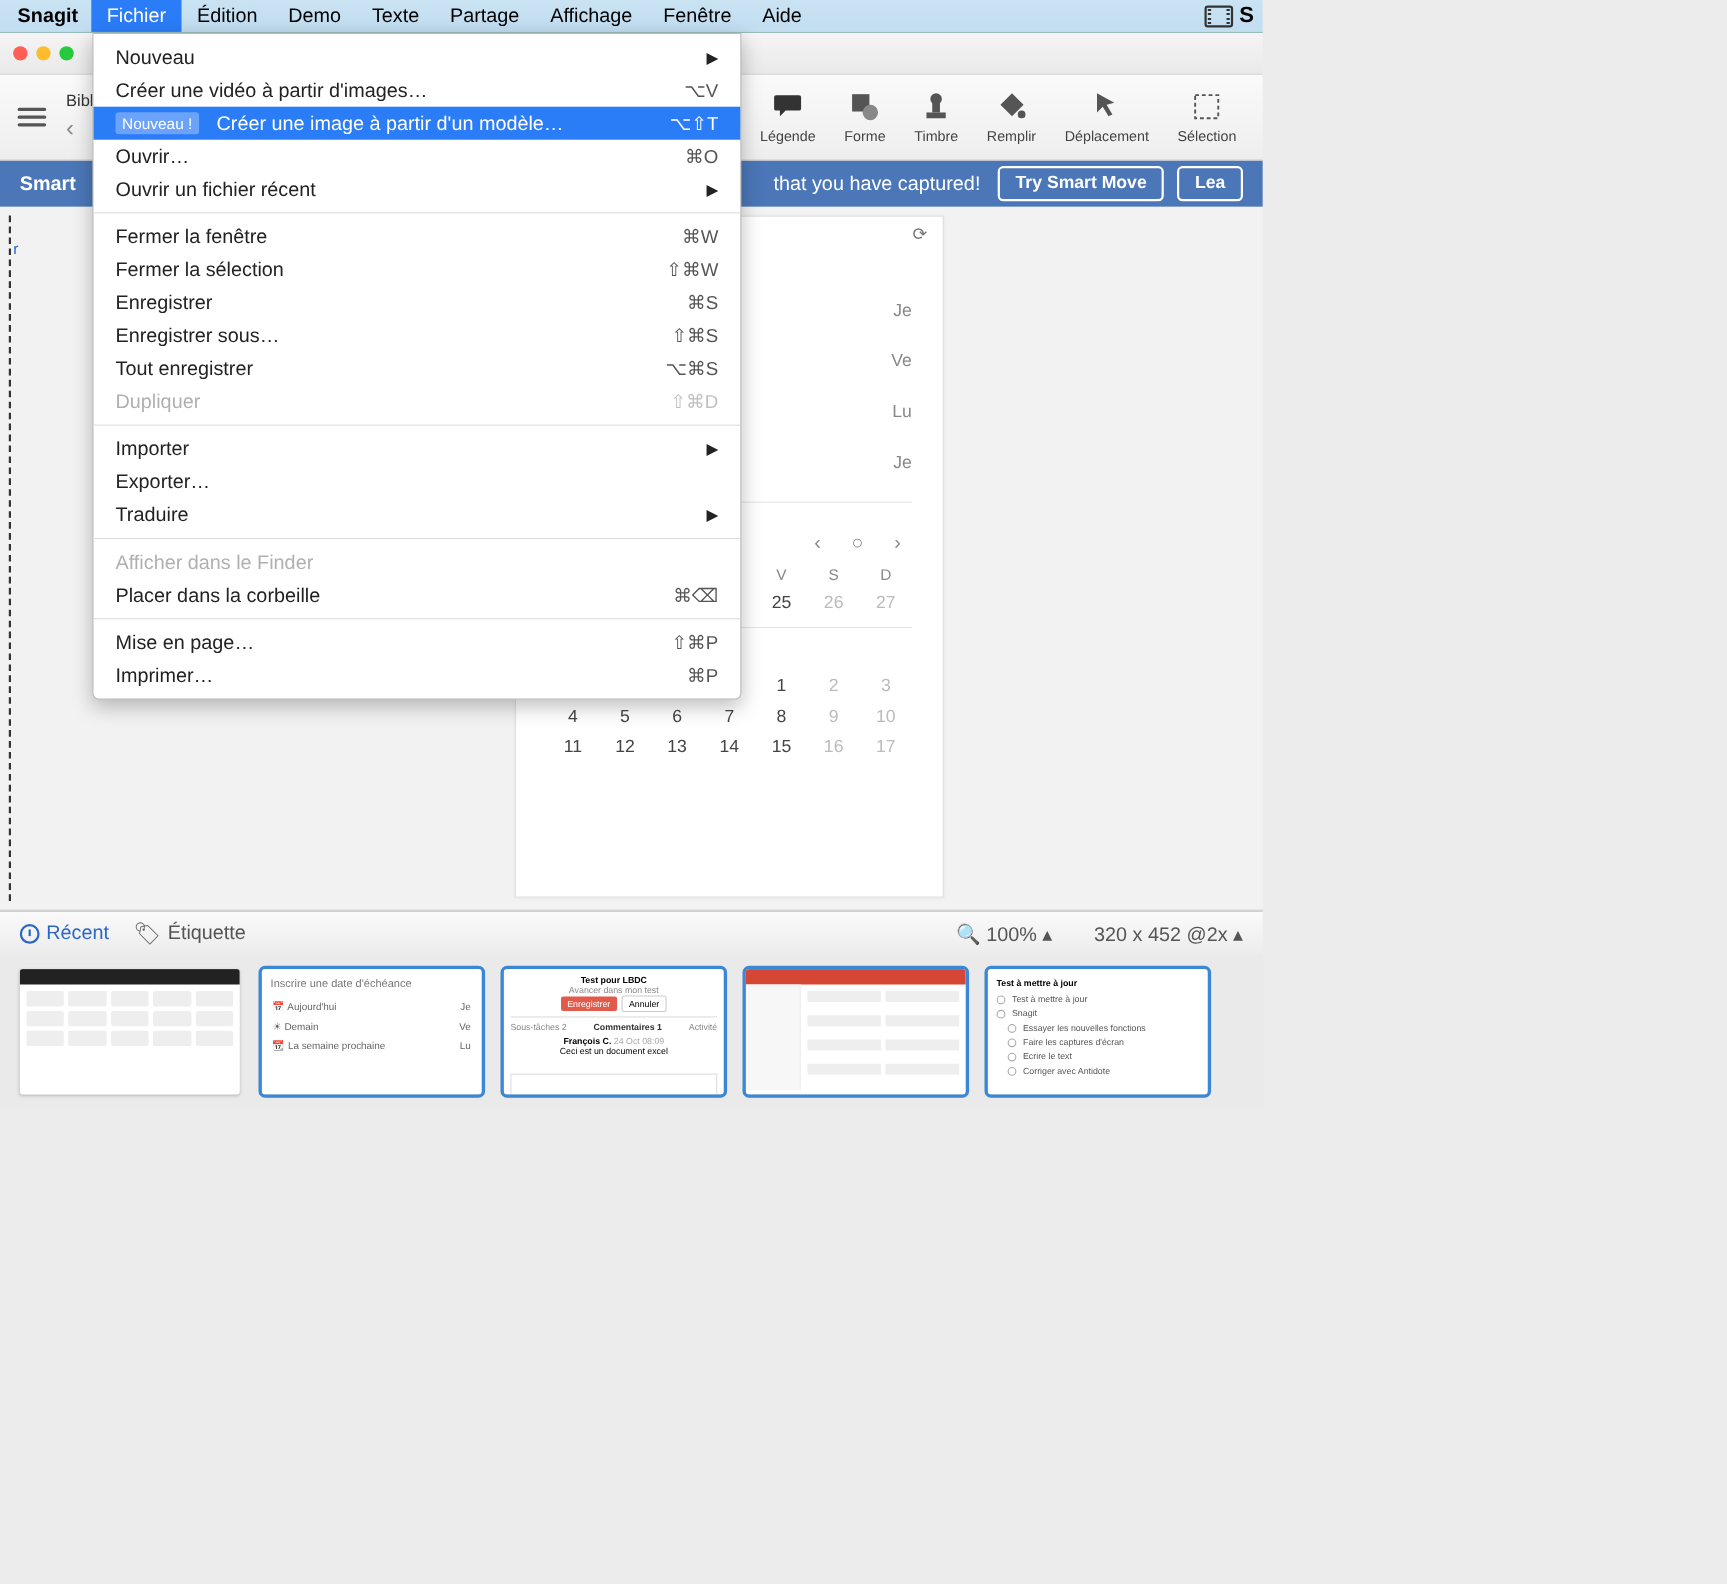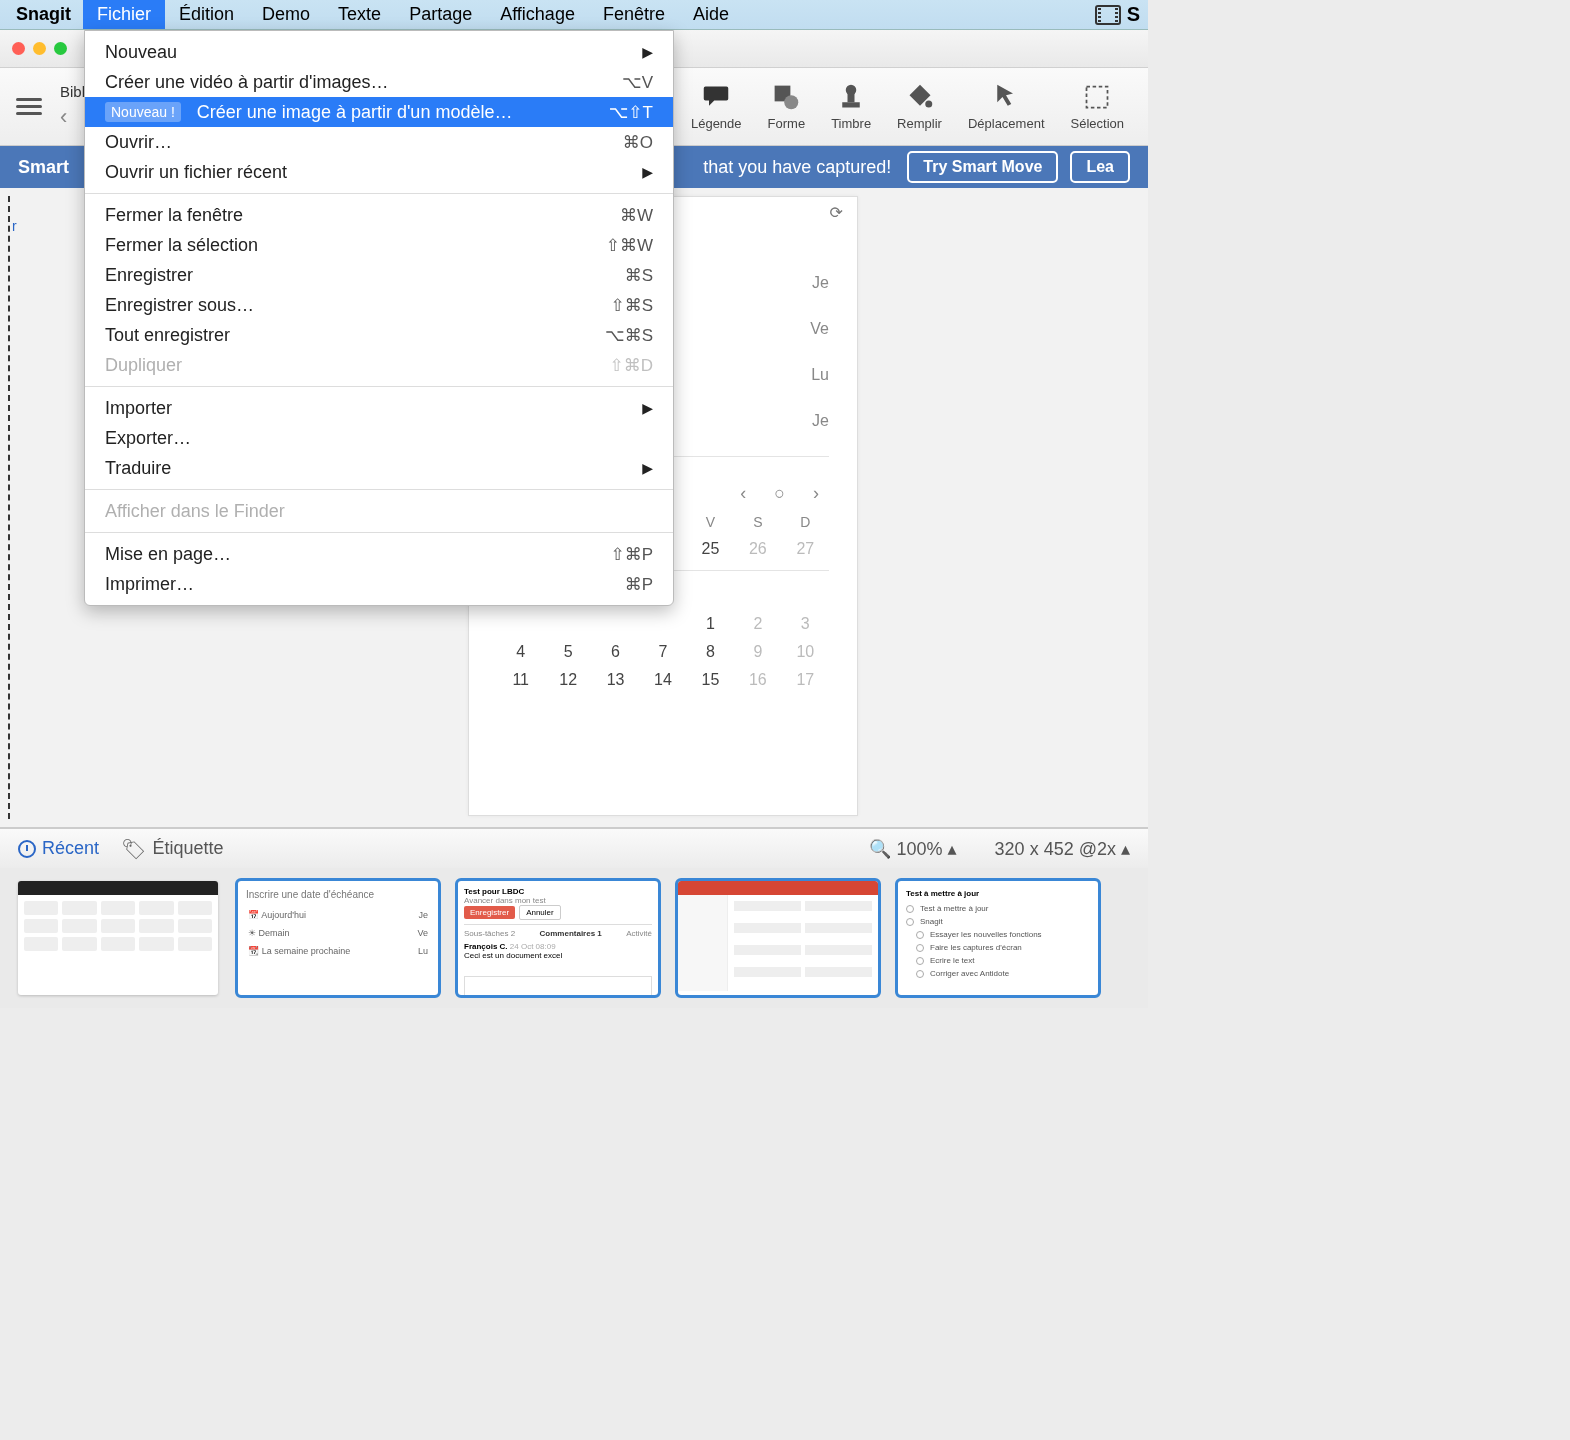--- a/index.html
+++ b/index.html
@@ -68,21 +68,21 @@
   
   .tray{height:140px;background:#eaeaea;display:flex;align-items:center;gap:20px;padding:0 18px;}
   .thumb{width:200px;height:114px;background:#fff;border-radius:3px;box-shadow:0 1px 3px rgba(0,0,0,.2);position:relative;overflow:hidden;}
   .thumb.sel{outline:3px solid #3a87d6;outline-offset:0;}
   .t1{background:#fff;}
   .t1 .hdr{height:14px;background:#222;}
   .t1 .tiles{display:grid;grid-template-columns:repeat(5,1fr);gap:4px;padding:6px;}
   .t1 .tile{height:14px;background:#eee;border-radius:2px;}
   .t2{font-size:9px;color:#666;padding:8px;}
   .t2 .row{display:flex;justify-content:space-between;padding:4px 2px;}
-  .t3{font-size:8px;padding:6px;}
+  .t3{font-size:8px;padding:6px;text-align:center;}
   .t3 .top{border-bottom:1px solid #ddd;padding-bottom:4px;margin-bottom:4px;}
   .t3 .btn-en{display:inline-block;background:#e25b4a;color:#fff;padding:2px 6px;border-radius:2px;font-size:8px;}
   .t3 .btn-an{display:inline-block;border:1px solid #ccc;padding:2px 6px;border-radius:2px;font-size:8px;margin-left:4px;}
   .t4 .red{height:14px;background:#d64634;}
   .t4 .cols{display:flex;height:96px;}
   .t4 .side{width:50px;background:#f7f7f7;border-right:1px solid #eee;}
   .t4 .main{flex:1;display:grid;grid-template-columns:repeat(2,1fr);gap:4px;padding:6px;}
   .t4 .blk{height:10px;background:#eee;}
   .t5{font-size:8px;padding:8px;}
   .t5 .r{display:flex;align-items:center;gap:6px;padding:2px 0;color:#555;}
@@ -487,20 +487,26 @@
       </span>
       <span class="arrow">▶</span>
     </div>
     <div class="dd-sep"></div>
     <div class="dd-item disabled">
       <span class="dd-label">
         <span>Afficher dans le Finder</span>
       </span>
       <span></span>
     </div>
+    <div class="dd-item">
+      <span class="dd-label">
+        <span>Placer dans la corbeille</span>
+      </span>
+      <span class="shortcut">⌘⌫</span>
+    </div>
     <div class="dd-sep"></div>
     <div class="dd-item">
       <span class="dd-label">
         <span>Mise en page…</span>
       </span>
       <span class="shortcut">⇧⌘P</span>
     </div>
     <div class="dd-item">
       <span class="dd-label">
         <span>Imprimer…</span>

